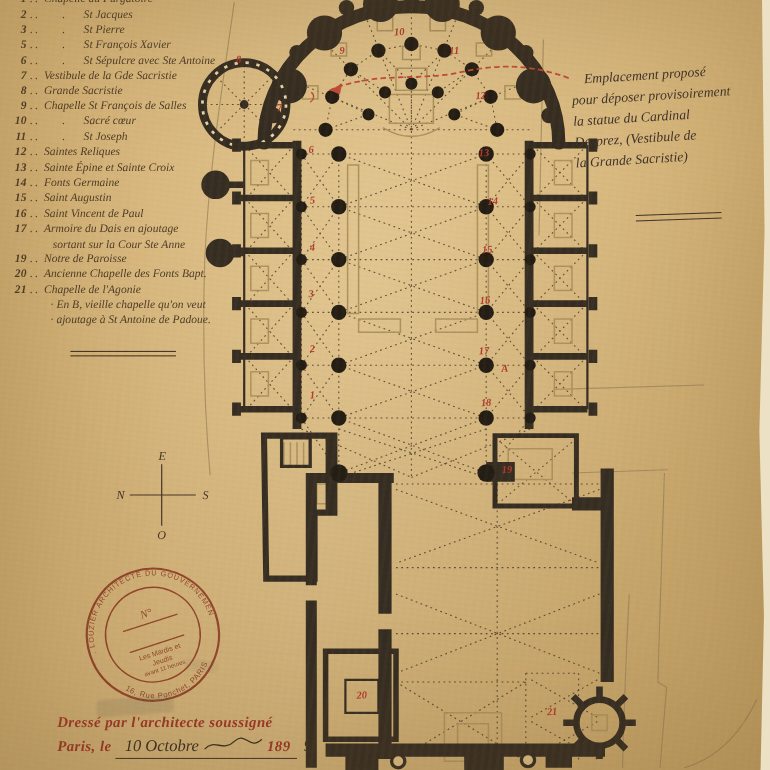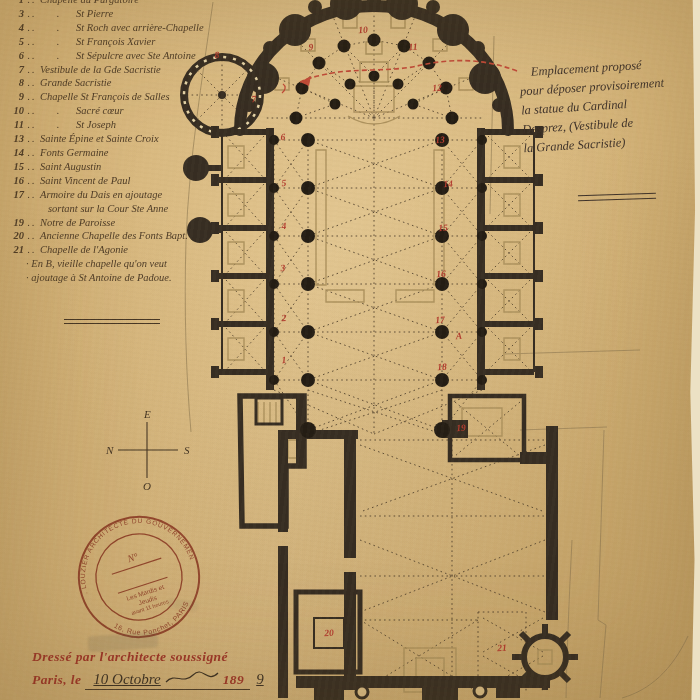--- a/index.html
+++ b/index.html
@@ -24,45 +24,45 @@
   .smudge{background:rgba(95,85,72,.16);border-radius:4px;filter:blur(1px);}
 
   
   #legend{left:6px;top:-7px;width:236px;color:#4d3b26;
     font:italic 10.5px/13.9px "Liberation Serif",serif;}
   .lg-line{white-space:nowrap;}
   .lg-num{display:inline-block;width:18px;text-align:right;font-weight:bold;}
   .lg-dots{display:inline-block;width:16px;letter-spacing:2px;text-align:center;}
   .lg-ditto{display:inline-block;width:36px;text-align:center;}
   .lg-cont{margin-left:42px;white-space:nowrap;}
-  .lg-fn{margin-left:20px;white-space:nowrap;}
+  .lg-fn{margin-left:40px;white-space:nowrap;}
   #legend-rule{left:64px;top:319px;width:96px;height:3px;
     border-top:1.6px solid #463624;border-bottom:.9px solid #463624;}
 
   
   #note{left:521px;top:58px;width:178px;transform:rotate(-3.5deg);
     color:#3e322a;font:italic 12.5px/19px "Liberation Serif",serif;}
   .note-line:first-child{margin-left:12px;}
   #note-rule{left:578px;top:194px;width:78px;height:4px;transform:rotate(-2deg);
     border-top:1.4px solid #3e322a;border-bottom:1px solid #3e322a;}
 
   
   #compass{left:104px;top:406px;}
   #compass text{font:italic 11px "Liberation Serif",serif;fill:#453624;}
 
   
   #stamp{left:70px;top:508px;mix-blend-mode:multiply;opacity:.88;}
   #stamp *{fill:none;stroke:#a84f46;}
   #stamp text,#stamp textPath{stroke:none;fill:#a84f46;}
 
   
-  #footer{left:32px;top:649px;white-space:nowrap;}
+  #footer{left:52px;top:649px;white-space:nowrap;}
   .print-red{color:#9c3527;font:bold italic 13.5px "Liberation Serif",serif;letter-spacing:.4px;}
   #footer-line2{margin-top:5px;}
-  .hand{color:#3a2f22;font:italic 15px "Liberation Serif",serif;text-decoration:underline;}
+  .hand{color:#3a2f22;font:italic 15px "Liberation Serif",serif;}
   #dateline{display:inline-block;border-bottom:1.2px solid #4a3a28;padding:0 6px 1px 8px;}
   #year-hand{margin-left:2px;}
 
   
   #plan-annot{inset:0;pointer-events:none;}
   .chapel-num{position:absolute;transform:translate(-50%,-50%) rotate(-4deg);
     color:#b23b2e;font:bold italic 9.5px "Liberation Serif",serif;}
   svg.layer{position:absolute;left:0;top:0;}
 </style>
 </head>
@@ -193,29 +193,30 @@
   <g>
     <path d="M517 71 C480 57 447 59 417 66 C391 72 353 68 327 74 C316 76 306 79 300 82" fill="none" stroke="#c14a38" stroke-width="1.6" stroke-dasharray="5 3"></path>
     <polygon points="300,82 311,76 309,86" fill="#c14a38"></polygon>
     <path d="M283 84 c3 2 3 6 -1 9" fill="none" stroke="#c14a38" stroke-width="1.2"></path>
   </g>
 </svg>
 
 <div id="legend" class="abs">
   <div>
       <div class="lg-line"><span class="lg-num">1</span><span class="lg-dots">..</span><span class="lg-label">Chapelle du Purgatoire</span></div>
+      <div class="lg-line"><span class="lg-num">2</span><span class="lg-dots">..</span><span class="lg-ditto">.</span><span class="lg-label">St Jacques</span></div>
       <div class="lg-line"><span class="lg-num">3</span><span class="lg-dots">..</span><span class="lg-ditto">.</span><span class="lg-label">St Pierre</span></div>
-      <div class="lg-line"><span class="lg-num">4</span><span class="lg-dots">..</span><span class="lg-ditto">.</span><span class="lg-label">St Roch avec arrière-Chapelle</span></div>
       <div class="lg-line"><span class="lg-num">5</span><span class="lg-dots">..</span><span class="lg-ditto">.</span><span class="lg-label">St François Xavier</span></div>
       <div class="lg-line"><span class="lg-num">6</span><span class="lg-dots">..</span><span class="lg-ditto">.</span><span class="lg-label">St Sépulcre avec Ste Antoine</span></div>
       <div class="lg-line"><span class="lg-num">7</span><span class="lg-dots">..</span><span class="lg-label">Vestibule de la Gde Sacristie</span></div>
       <div class="lg-line"><span class="lg-num">8</span><span class="lg-dots">..</span><span class="lg-label">Grande Sacristie</span></div>
       <div class="lg-line"><span class="lg-num">9</span><span class="lg-dots">..</span><span class="lg-label">Chapelle St François de Salles</span></div>
       <div class="lg-line"><span class="lg-num">10</span><span class="lg-dots">..</span><span class="lg-ditto">.</span><span class="lg-label">Sacré cœur</span></div>
       <div class="lg-line"><span class="lg-num">11</span><span class="lg-dots">..</span><span class="lg-ditto">.</span><span class="lg-label">St Joseph</span></div>
+      <div class="lg-line"><span class="lg-num">12</span><span class="lg-dots">..</span><span class="lg-label">Saintes Reliques</span></div>
       <div class="lg-line"><span class="lg-num">13</span><span class="lg-dots">..</span><span class="lg-label">Sainte Épine et Sainte Croix</span></div>
       <div class="lg-line"><span class="lg-num">14</span><span class="lg-dots">..</span><span class="lg-label">Fonts Germaine</span></div>
       <div class="lg-line"><span class="lg-num">15</span><span class="lg-dots">..</span><span class="lg-label">Saint Augustin</span></div>
       <div class="lg-line"><span class="lg-num">16</span><span class="lg-dots">..</span><span class="lg-label">Saint Vincent de Paul</span></div>
       <div class="lg-line"><span class="lg-num">17</span><span class="lg-dots">..</span><span class="lg-label">Armoire du Dais en ajoutage</span></div>
       <div class="lg-cont">sortant sur la Cour Ste Anne</div>
       <div class="lg-line"><span class="lg-num">19</span><span class="lg-dots">..</span><span class="lg-label">Notre de Paroisse</span></div>
       <div class="lg-line"><span class="lg-num">20</span><span class="lg-dots">..</span><span class="lg-label">Ancienne Chapelle des Fonts Bapt.</span></div>
       <div class="lg-line"><span class="lg-num">21</span><span class="lg-dots">..</span><span class="lg-label">Chapelle de l'Agonie</span></div>
       <div class="lg-fn">·  En B, vieille chapelle qu'on veut</div>

